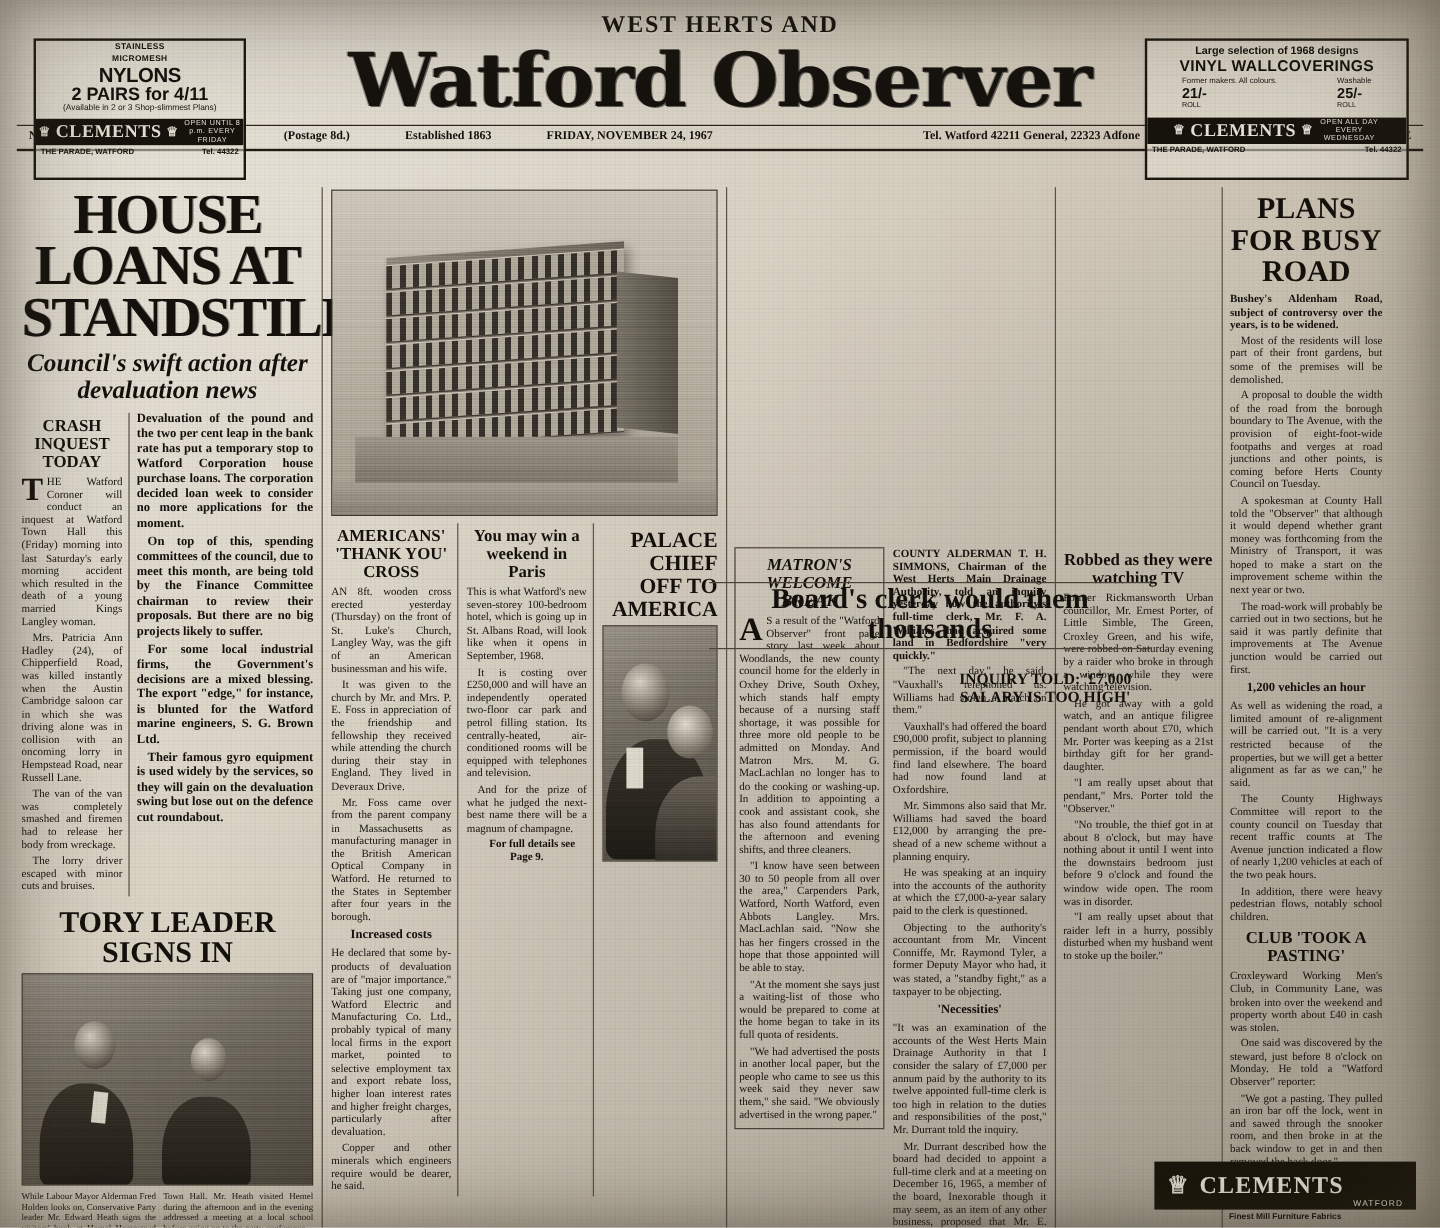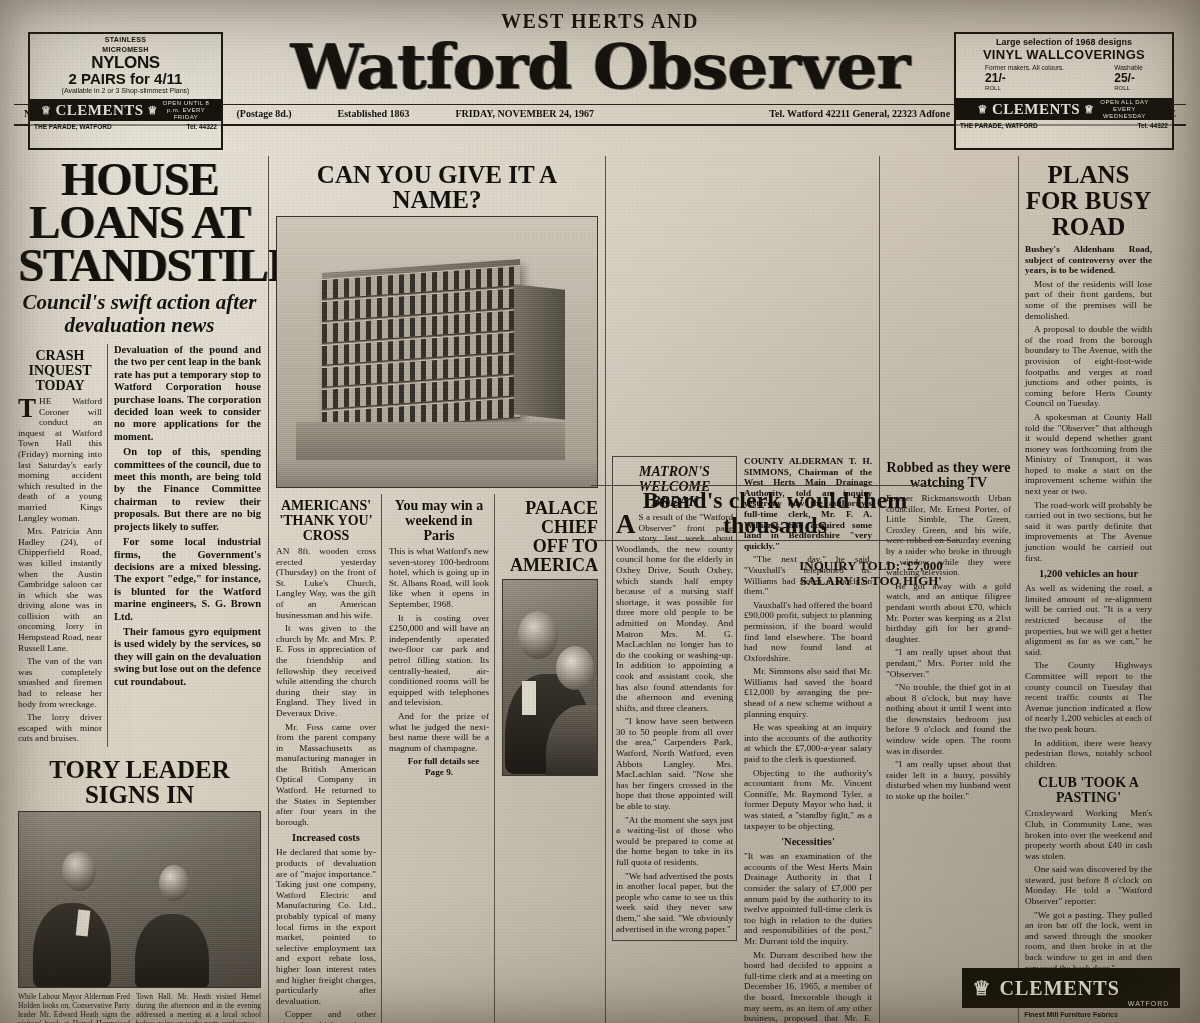--- a/index.html
+++ b/index.html
@@ -31,21 +31,21 @@
     box-shadow:inset 0 0 120px rgba(60,50,35,0.45), inset 0 0 40px rgba(40,32,20,0.35);
   }
   .page{position:absolute;inset:0;padding:6px 10px;box-sizing:border-box;}
 
   
   .masthead{position:relative;height:150px;}
   .ad-box{
     position:absolute;top:26px;border:2px solid #1b1710;background:rgba(230,226,214,.55);
     box-sizing:border-box;overflow:hidden;
   }
-  .ad-left{left:18px;width:195px;height:118px;}
+  .ad-left{left:18px;width:177px;height:118px;}
   .ad-right{right:16px;width:220px;height:118px;}
   .ad-l1{font:700 7px/8px "Liberation Sans",sans-serif;letter-spacing:.3px;text-align:center;padding-top:2px;}
   .nylons{font:900 17px/17px "Liberation Sans",sans-serif;text-align:center;letter-spacing:-.4px;}
   .pairs{font:900 15px/16px "Liberation Sans",sans-serif;text-align:center;}
   .adsub{font:7px/8px "Liberation Sans",sans-serif;text-align:center;}
   .clem-strip{
     margin-top:4px;background:#17130d;color:#e8e4d8;
     font:900 15px/20px "Liberation Serif",serif;text-align:center;letter-spacing:.5px;
     display:flex;align-items:center;justify-content:center;gap:4px;height:22px;
   }
@@ -260,21 +260,20 @@
       <div style="display:flex;gap:6px;margin-top:4px">
         <div style="width:112px" class="cap">While Labour Mayor Alderman Fred Holden looks on, Conservative Party leader Mr. Edward Heath signs the visitors' book at Hemel Hempstead Town Hall. Mr. Heath visited Hemel during the afternoon and in the evening addressed a meeting at a local school before going on to the party conference.</div>
         <div style="flex:1" class="cap">
           Town Hall. Mr. Heath visited Hemel during the afternoon and in the evening addressed a meeting at a local school before going on to the party conference.
         </div>
       </div>
 
     </div>
 
     <div class="col c2 vline" style="padding-left:7px">
-      <div class="hl">CAN YOU GIVE IT A NAME?</div>
 
       <div class="photo" style="height:270px;margin-top:2px">
         <div class="bld-sky"></div>
         <div class="bld-main">
           <div class="floor" style="top:4%"></div>
           <div class="floor" style="top:18%"></div>
           <div class="floor" style="top:32%"></div>
           <div class="floor" style="top:46%"></div>
           <div class="floor" style="top:60%"></div>
           <div class="floor" style="top:74%"></div>

